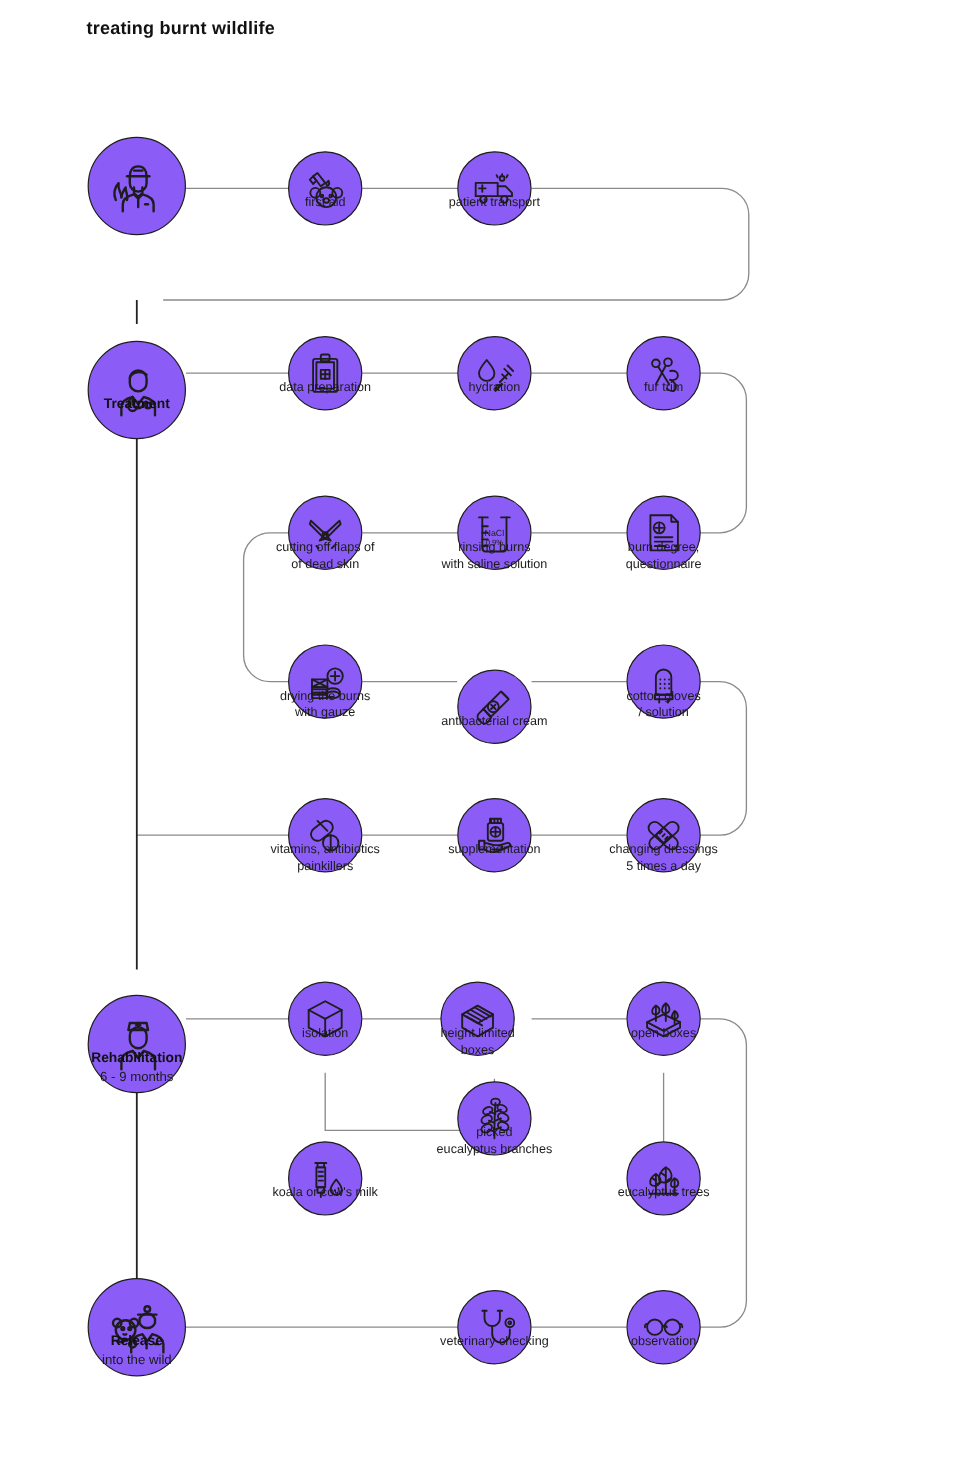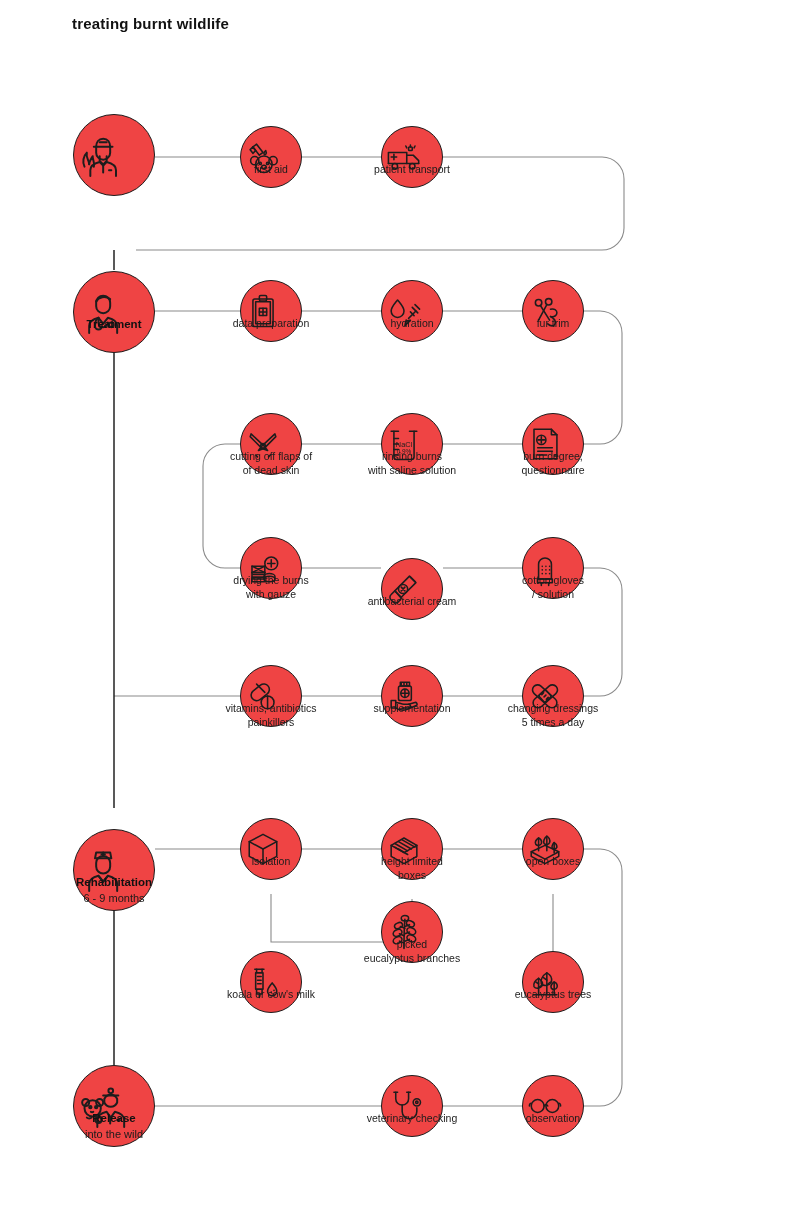--- a/index.html
+++ b/index.html
@@ -9,22 +9,22 @@
     color:#1a1a1a; position:relative; overflow:hidden;
   }
   #canvas{position:absolute;inset:0;width:800px;height:932px;}
   .wires{position:absolute;left:0;top:0;width:800px;height:1215px;pointer-events:none;}
   #title{
     position:absolute;left:72px;top:15px;
     font-size:15px;font-weight:bold;letter-spacing:.2px;color:#111;
   }
   .node{position:absolute;transform:translate(-50%,-50%);}
   .circle{
-    border-radius:50%;border:1.4px solid #1d1d1d;background:#ef4444;
-    display:flex;align-items:center;
+    border-radius:50%;border:1.4px solid #1d1d1d;background:#8b5cf6;
+    display:flex;align-items:center;justify-content:center;
     box-sizing:border-box;position:relative;
   }
   .stage .circle{width:82px;height:82px;border-width:1.5px;}
   .step .circle{width:62px;height:62px;border-width:1.2px;}
   .cap{
     position:absolute;left:50%;transform:translateX(-50%);
     text-align:center;white-space:nowrap;line-height:1.38;
   }
   .stage .cap{top:46px;font-size:11.5px;font-weight:bold;color:#111;}
   .stage .cap .sub{display:block;font-weight:normal;font-size:11px;color:#1a1a1a;}
@@ -81,21 +81,21 @@
             <path d="M19 17c0-4 2-7 6-7s6 3 6 7"></path>
             <path d="M22 13h6"></path>
             <path d="M19 17v5a6 6 0 0 0 12 0v-5"></path>
             <path d="M22 25v4l3 3 3-3v-4"></path>
             <path d="M14 42v-5c0-4 4-6 8-7l3 3 3-3c4 1 8 3 8 7v5"></path>
             <path d="M25 32v7"></path>
             <path d="M30 37h2"></path>
           </svg>
         </div>
       </div>
-      <div class="node stage" style="left: 114px; top: 312px;">
+      <div class="node stage" style="left: 114px; top: 325px;">
         <div class="circle">
           <svg class="ico" viewBox="0 0 48 48" fill="none" stroke="#1d1d1d" stroke-width="1.7" stroke-linecap="round" stroke-linejoin="round">
             <path d="M19 16a6 6 0 0 1 12 0v3a6 6 0 0 1-12 0z"></path>
             <path d="M19 15c2-4 8-5 12-2"></path>
             <path d="M13 42v-6c0-4 4-6 8-7l4 5 4-5c4 1 8 3 8 7v6"></path>
             <path d="M21 29v4a4 4 0 0 0 8 0"></path>
             <path d="M21 29c-2 1-3 4-3 7a3 3 0 0 0 6 0"></path>
             <circle cx="32" cy="35" r="2"></circle>
           </svg>
         </div>
@@ -319,21 +319,21 @@
       <div class="node step" style="left: 271px; top: 849px;">
         <div class="circle">
           <svg class="ico" viewBox="0 0 48 48" fill="none" stroke="#1d1d1d" stroke-width="1.7" stroke-linecap="round" stroke-linejoin="round">
             <path d="M24 8l15 8v16l-15 8-15-8V16z"></path>
             <path d="M9 16l15 8 15-8"></path>
             <path d="M24 24v16"></path>
           </svg>
         </div>
         <div class="cap"><span>isolation</span></div>
       </div>
-      <div class="node step" style="left: 412px; top: 849px;">
+      <div class="node step" style="left: 398px; top: 849px;">
         <div class="circle">
           <svg class="ico" viewBox="0 0 48 48" fill="none" stroke="#1d1d1d" stroke-width="1.7" stroke-linecap="round" stroke-linejoin="round">
             <path d="M10 20l14-8 14 8-14 8z"></path>
             <path d="M10 20v12l14 8 14-8V20"></path>
             <path d="M14 18l14 8M18 16l14 8M22 14l14 8M14 22l12 7M18 24l10 6"></path>
           </svg>
         </div>
         <div class="cap"><span>height limited</span><span class="l2">boxes</span></div>
       </div>
       <div class="node step" style="left: 553px; top: 849px;">

